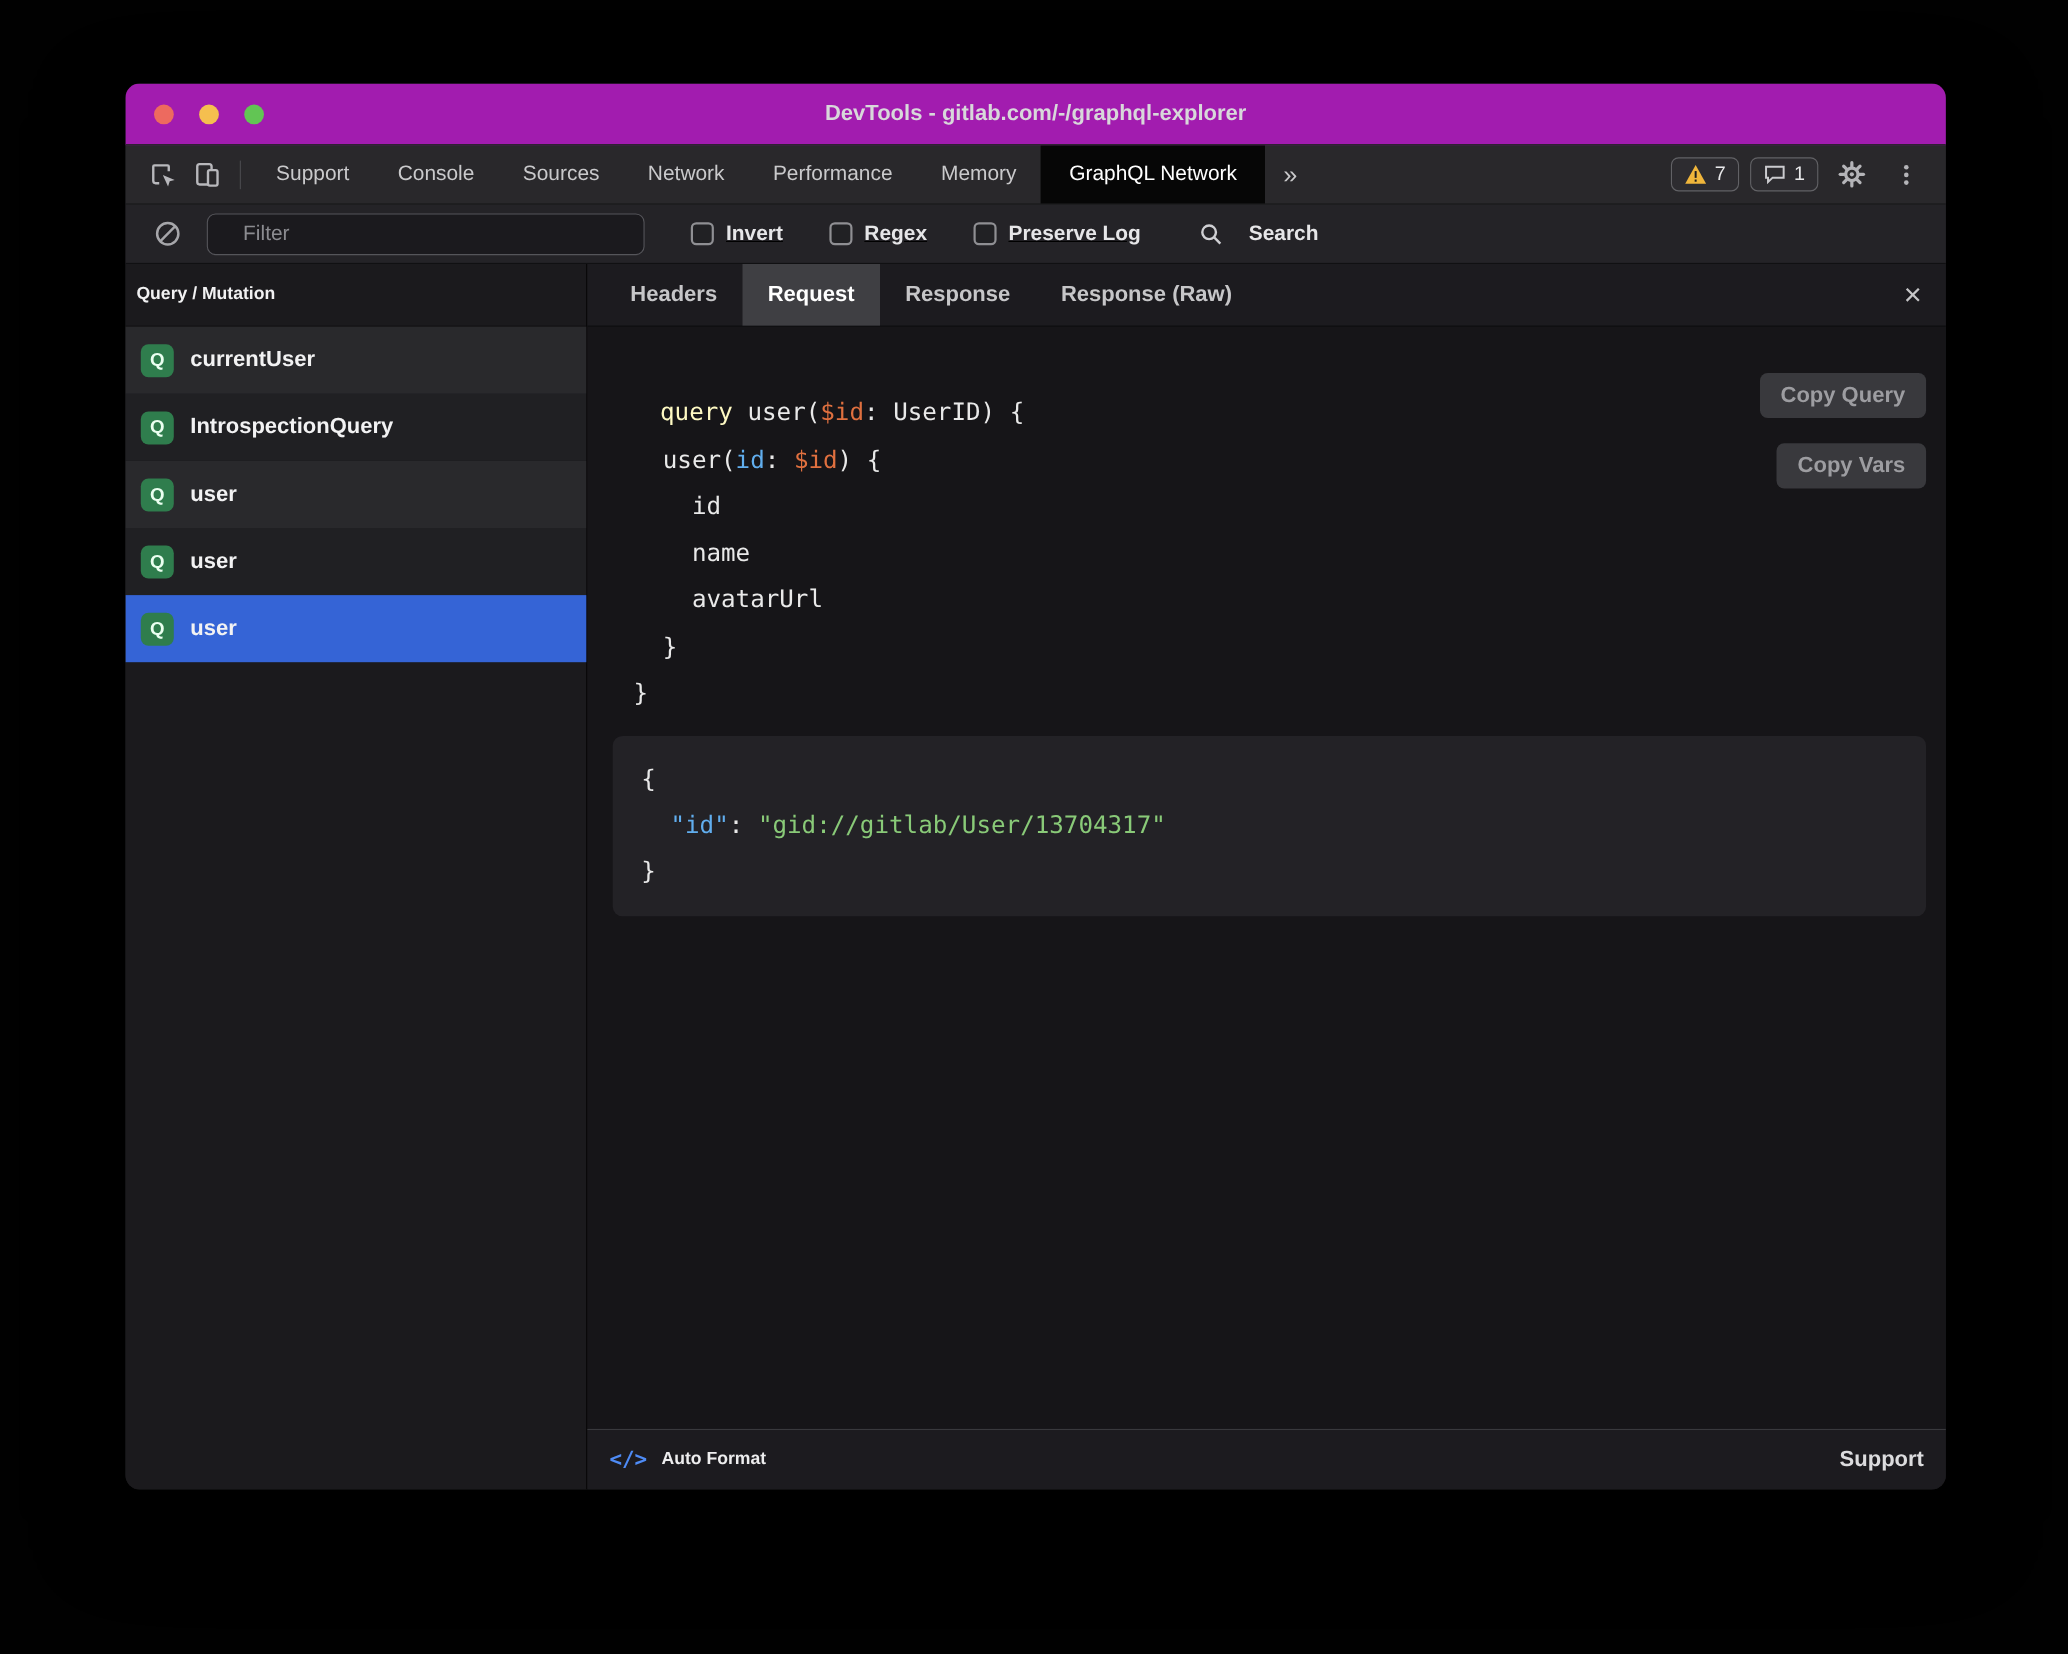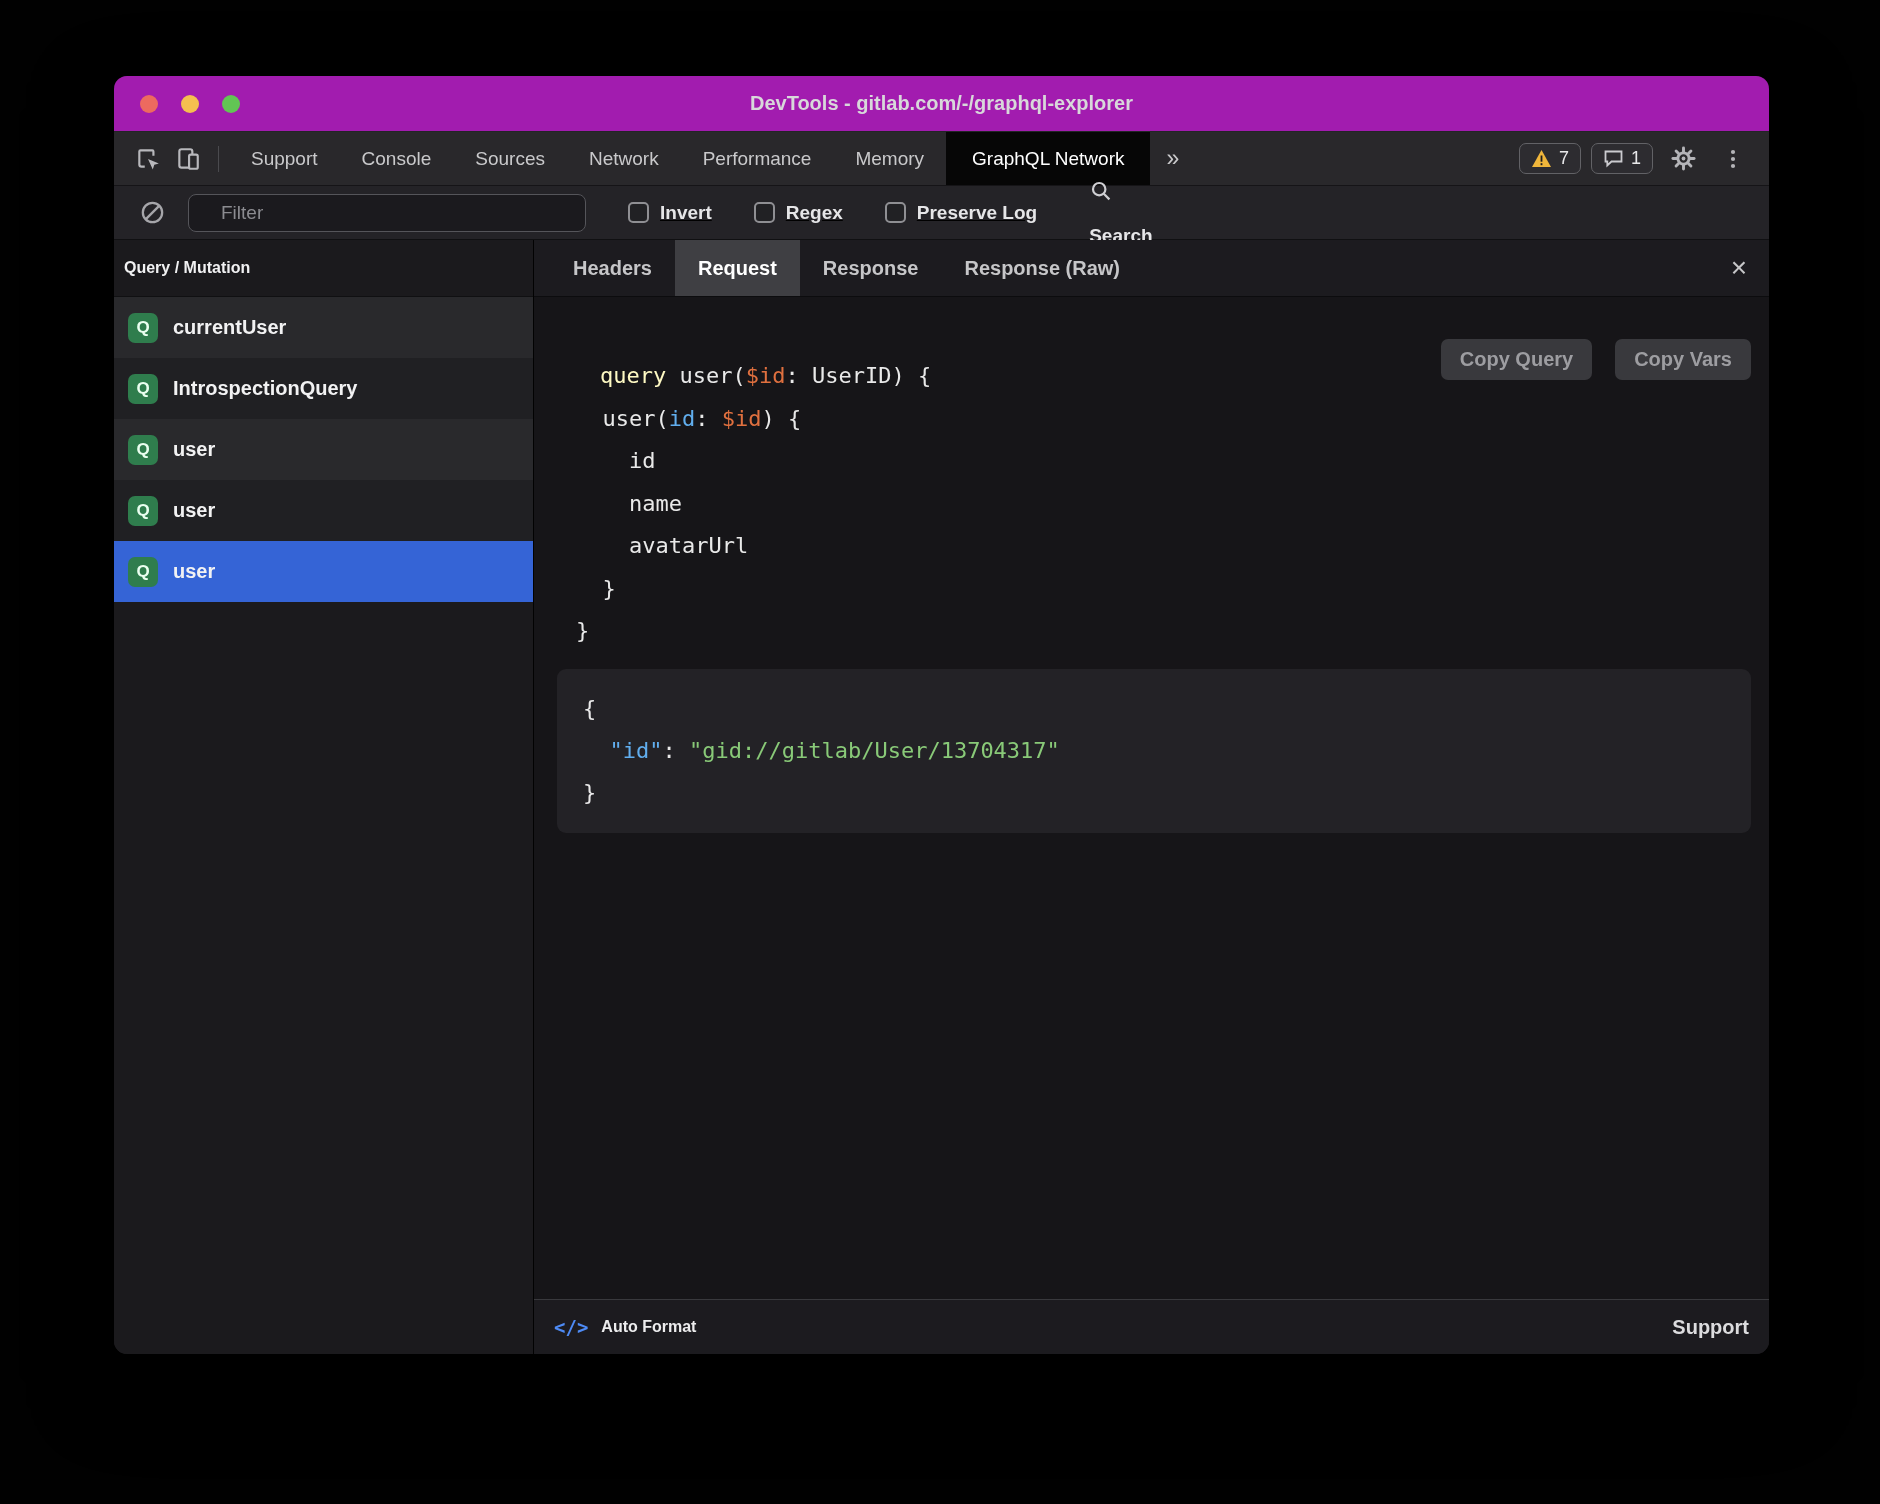--- a/index.html
+++ b/index.html
@@ -38,21 +38,21 @@
   
   .filterbar { height:54px; background:#242327; display:flex; align-items:center; padding:0 18px; border-bottom:1px solid #101012; }
   .filter-input {
     margin-left:16px; width:398px; height:38px; background:#1b1a1e; border:1px solid #55555a;
     border-radius:8px; color:#e8e8e8; font-size:19px; padding:0 32px; outline:none;
   }
   .filter-input::placeholder { color:#8b8b90; }
   .chk-group { display:flex; align-items:center; gap:11px; margin-left:42px; cursor:pointer;text-decoration:underline; }
   .chk-box { width:21px; height:21px; border:2px solid #8f8f93; border-radius:5px; background:#212124; }
   .chk-label { color:#e6e6e8; font-size:19px; font-weight:600; white-space:nowrap; }
-  .search-group { display:flex; align-items:flex-start; gap:22px; margin-left:52px; cursor:pointer;flex-direction:column; }
+  .search-group { display:flex; align-items:center; gap:22px; margin-left:52px; cursor:pointer; }
 
   
   .main { display:flex; height:1114px; }
 
   .sidebar { width:420px; background:#1b1a1d; border-right:1px solid #020202; display:flex; flex-direction:column; }
   .sidebar-header { height:57px; display:flex; align-items:center; padding:0 10px; color:#f1f1f2; font-size:16px; font-weight:700; border-bottom:1px solid #101012; }
   .row { height:61px; display:flex; align-items:center; gap:15px; padding:0 14px; cursor:pointer; }
   .row.a { background:#29292c; }
   .row.b { background:#202023; }
   .row.selected { background:#3564d6; }
@@ -62,21 +62,21 @@
   .detail { flex:1; display:flex; flex-direction:column; background:#161518; }
   .detail-tabs { height:57px; display:flex; align-items:center; padding-left:16px; background:#1c1b1f; border-bottom:1px solid #0c0c0e; }
   .dtab { height:100%; display:flex; align-items:center; padding:0 23px; color:#c6c6c8; font-size:20px; font-weight:600; cursor:pointer; white-space:nowrap; }
   .dtab.active { background:#3f3f43; color:#ffffff; }
   .close-x { margin-left:auto; padding:0 22px; color:#c6c6c8; font-size:28px; line-height:1; cursor:pointer; }
 
   .content { position:relative; flex:1; overflow:hidden; font-family:"DejaVu Sans Mono", monospace; }
   .code-block { position:absolute; left:42px; top:58px; font-size:22px; line-height:42.5px; }
   .code-line { white-space:pre; }
 
-  .copy-stack { position:absolute; right:18px; top:42px; display:flex; align-items:flex-end; gap:23px; }
+  .copy-stack { position:absolute; right:18px; top:42px; display:flex; flex-direction:column; align-items:flex-end; gap:23px; }
   .copy-btn { background:#39393d; border:none; border-radius:7px; color:#9d9da1; font-size:20px; font-weight:600;
               padding:9px 19px; font-family:"Liberation Sans", sans-serif; cursor:pointer; }
 
   .vars-box { position:absolute; left:23px; right:18px; top:372px; height:164px; background:#232226; border-radius:9px;
               padding:19px 26px; font-size:22px; line-height:42px; }
 
   .detail-footer { height:55px; border-top:1px solid #39393d; display:flex; align-items:center; padding:0 20px; gap:13px; background:#1c1b1f; }
   .fmt-icon { color:#4e8bf5; font-family:"DejaVu Sans Mono", monospace; font-size:19px; font-weight:700; cursor:pointer; }
   .fmt-label { color:#ededee; font-size:16px; font-weight:700; cursor:pointer; }
   .support { margin-left:auto; color:#dcdcde; font-size:20px; font-weight:700; cursor:pointer; }

